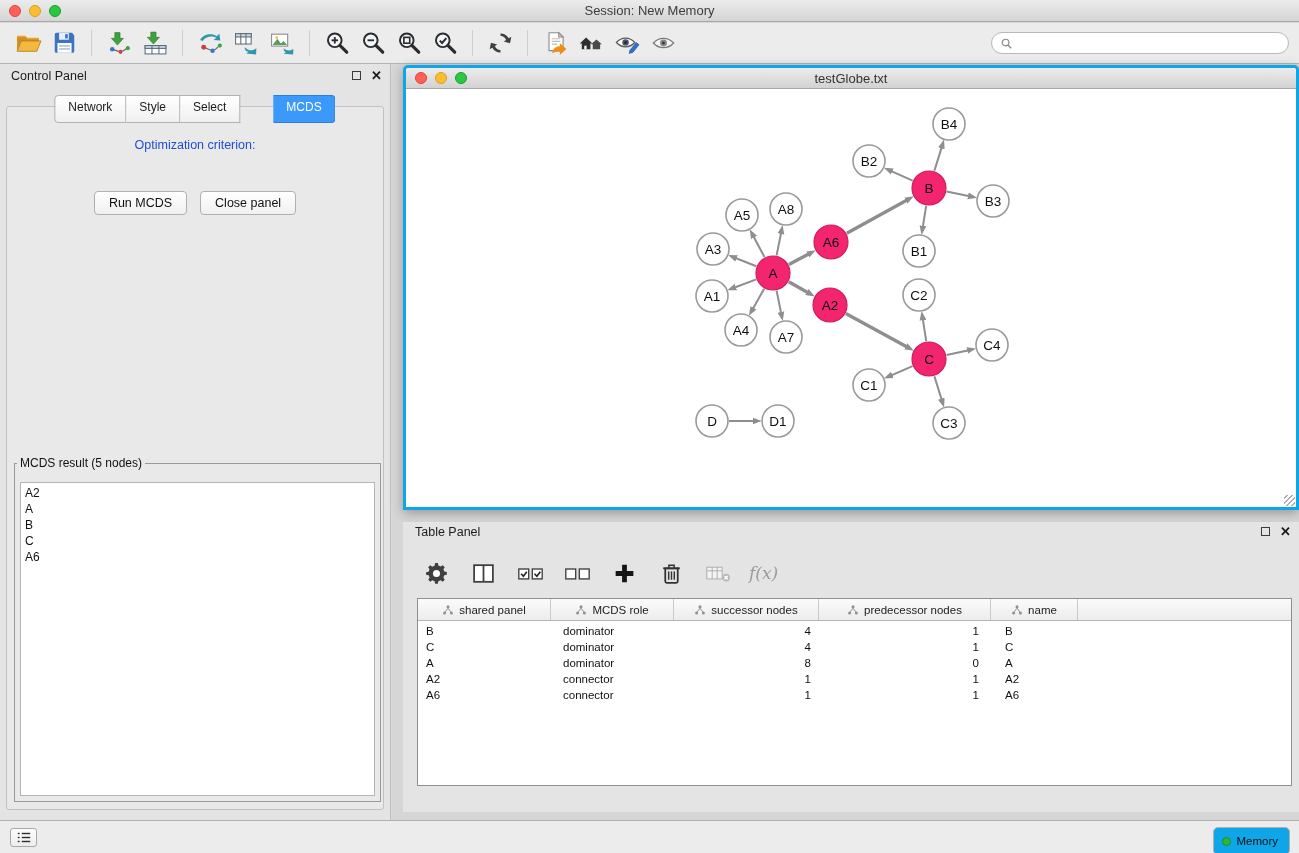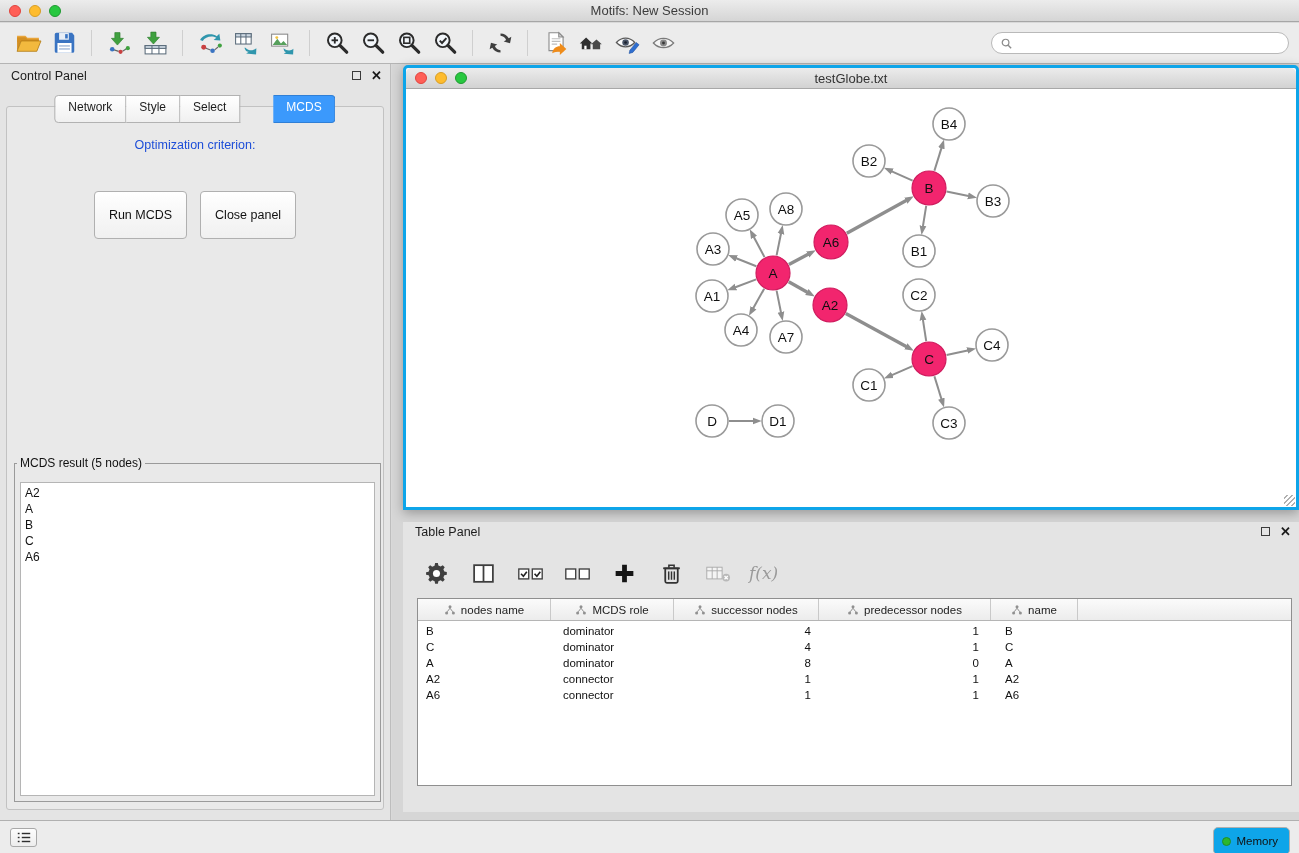--- a/index.html
+++ b/index.html
@@ -55,21 +55,21 @@
     font-size: 12.5px; color: #111; padding-left: 8px; z-index: 2; }
   .dd-stepper { margin-left: auto; width: 18px; height: 21px; border-radius: 0 3px 3px 0;
     background: linear-gradient(#8abdf9, #2a70dd); display: flex; flex-direction: column;
     justify-content: center; align-items: center; gap: 2px; }
   .dd-up { width: 0; height: 0; border-left: 3.5px solid transparent; border-right: 3.5px solid transparent;
     border-bottom: 4.5px solid #fff; }
   .dd-down { width: 0; height: 0; border-left: 3.5px solid transparent; border-right: 3.5px solid transparent;
     border-top: 4.5px solid #fff; }
   .btn-row { position: absolute; top: 127px; width: 100%; display: flex; justify-content: center;
     gap: 13px; z-index: 2; }
-  .mac-btn { font-size: 12.5px; padding: 16px 14px; background: linear-gradient(#ffffff, #f0f0f0);
+  .mac-btn { font-size: 12.5px; padding: 4px 14px; background: linear-gradient(#ffffff, #f0f0f0);
     border: 1px solid #b0b0b0; border-radius: 4px; color: #111; font-family: "Liberation Sans", sans-serif; }
   .result-box { position: absolute; top: 392px; left: 14px; right: 9px; bottom: 18px;
     border: 1px solid #9a9a9a; z-index: 2; }
   .result-box legend { font-size: 12px; color: #111; padding: 0 3px; margin-left: 2px; }
   .result-list { position: absolute; top: 12px; left: 5px; right: 5px; bottom: 5px; background: #fff;
     border: 1px solid #b5b5b5; overflow: auto; padding: 2px 4px; }
   .result-item { font-size: 12px; line-height: 16px; color: #111; }
 
   
   .right-area { position: absolute; left: 392px; top: 0; right: 0; bottom: 0; background: #d6d6d6; }
@@ -120,21 +120,21 @@
 <body>
 
 <div class="app">
 
   <div class="titlebar">
     <div class="lights">
       <span class="light red"></span>
       <span class="light yellow"></span>
       <span class="light green"></span>
     </div>
-    <div class="title">Motifs: New Session</div>
+    <div class="title">Session: New Memory</div>
   </div>
 
   <div class="toolbar">
     <div class="tb-groups" id="tb-groups">
         <button class="tb-btn">
           <svg viewBox="0 0 26 24">
             <path d="M2 5h8l2 2h11v4H2z" fill="#e9a53a"></path>
             <path d="M2 20V6.5h8l2 2h11V10H6l-4 10z" fill="#d38f22"></path>
             <path d="M6 10h19l-4 10H2z" fill="#f2b93e" stroke="#b37c14" stroke-width="0.8"></path>
           </svg>
@@ -499,21 +499,21 @@
           </div>
         <div class="table-card">
           <div class="thead" id="thead">
               <div class="th" style="width: 133px;">
                 <svg viewBox="0 0 12 12">
                   <path d="M6 4.2L3.2 7.8M6 4.2l2.8 3.6" stroke="#909090"></path>
                   <circle cx="6" cy="2.8" r="1.5" fill="#909090"></circle>
                   <circle cx="2.6" cy="9" r="1.5" fill="#909090"></circle>
                   <circle cx="9.4" cy="9" r="1.5" fill="#909090"></circle>
                 </svg>
-                <span>nodes name</span>
+                <span>shared panel</span>
               </div>
               <div class="th" style="width: 123px;">
                 <svg viewBox="0 0 12 12">
                   <path d="M6 4.2L3.2 7.8M6 4.2l2.8 3.6" stroke="#909090"></path>
                   <circle cx="6" cy="2.8" r="1.5" fill="#909090"></circle>
                   <circle cx="2.6" cy="9" r="1.5" fill="#909090"></circle>
                   <circle cx="9.4" cy="9" r="1.5" fill="#909090"></circle>
                 </svg>
                 <span>MCDS role</span>
               </div>

